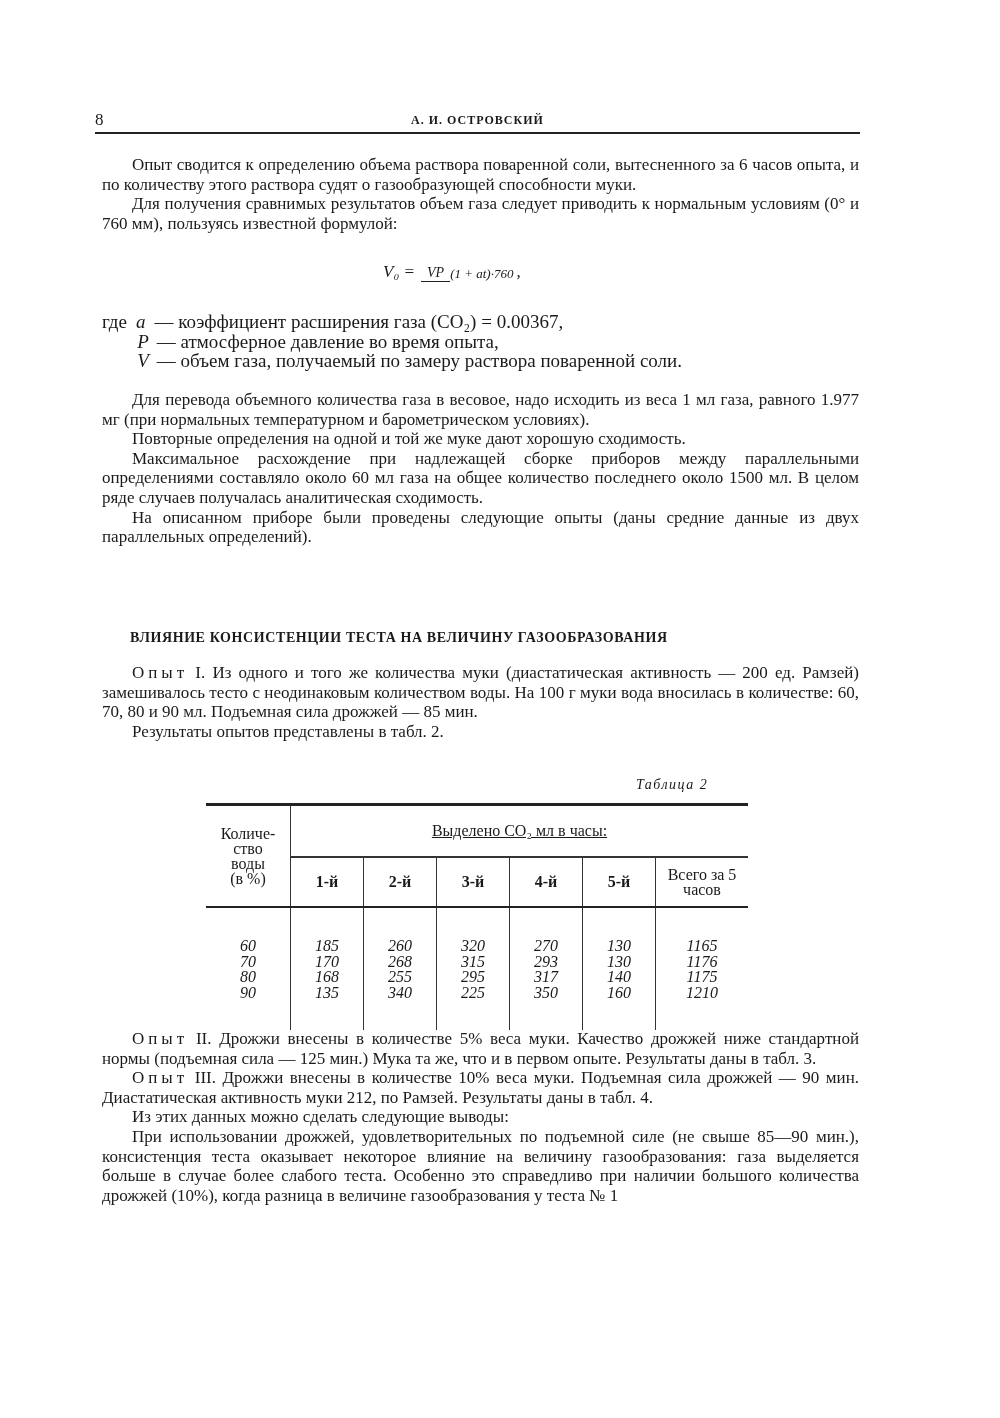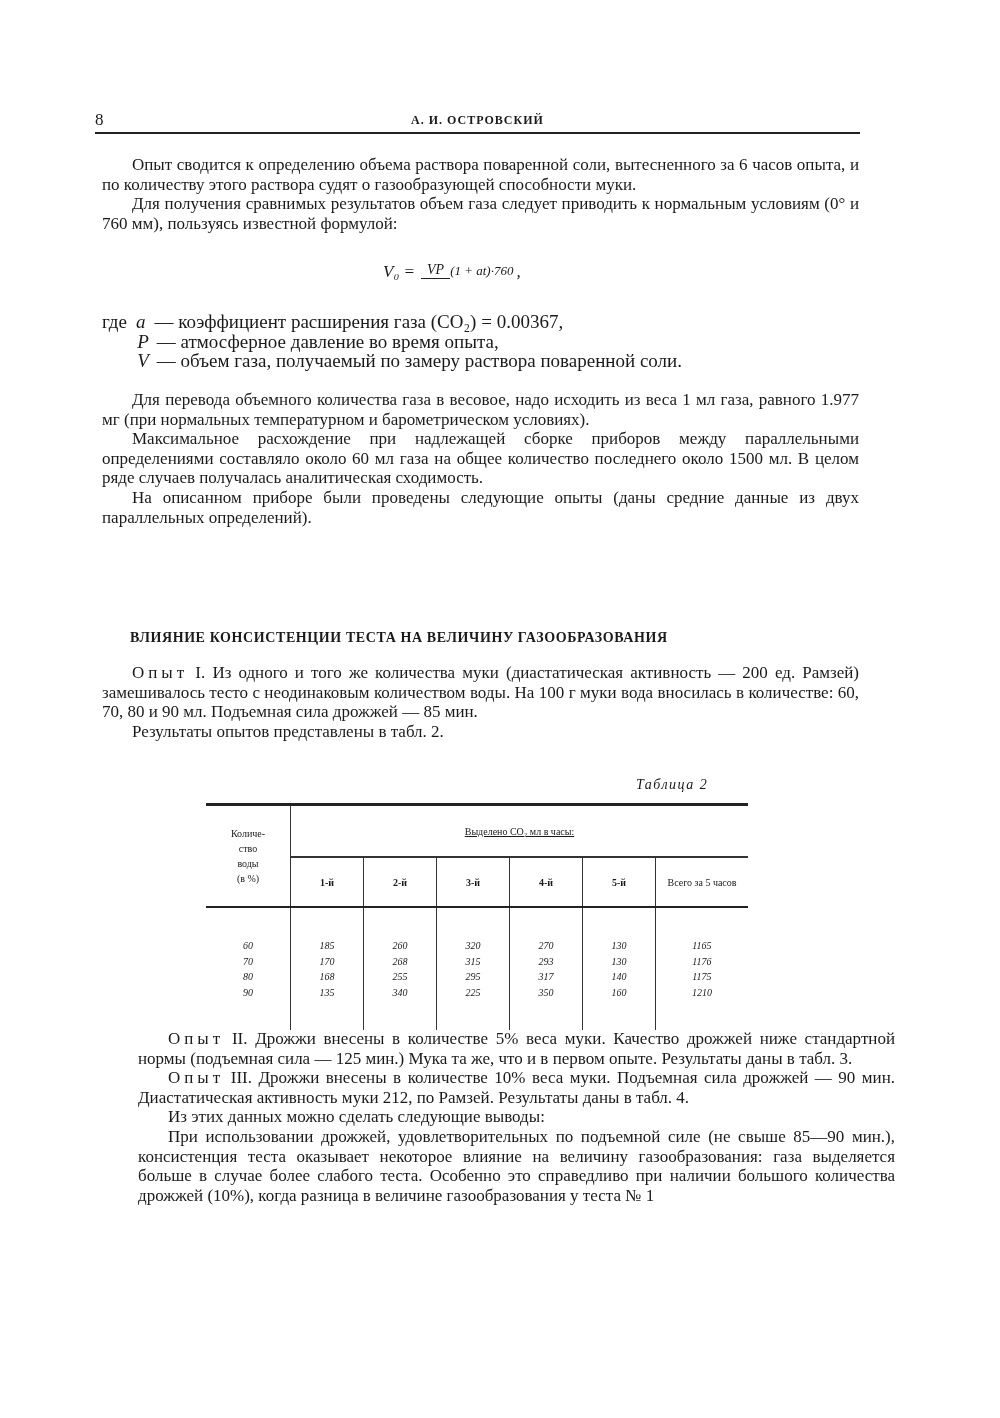--- a/index.html
+++ b/index.html
@@ -18,38 +18,38 @@
     position: absolute; left: 0; right: 0; top: 3px; text-align: center;
     font-size: 12px; font-weight: bold; letter-spacing: 1px;
   }
   .body-text {
     position: absolute; left: 102px; width: 757px;
     font-size: 17px; line-height: 19.6px; text-align: justify;
   }
   .body-text p { margin: 0; text-indent: 30px; }
   .formula {
     position: absolute; left: 383px; top: 262px; font-style: italic; font-size: 17px;
-    display: flex; align-items: flex-start;
+    display: flex; align-items: flex-end;
   }
   .formula .frac { display: inline-flex; align-items: center; margin-left: 6px; }
   .formula .num { font-size: 14px; border-bottom: 1px solid #222; padding: 0 6px; }
   .formula .den { font-size: 13px; }
   .defs { position: absolute; left: 102px; top: 312px; font-size: 19px; line-height: 19.6px; }
   .defs div { white-space: nowrap; }
   .defs .sym { font-style: italic; display: inline-block; width: 18px; text-align: center; }
   .section-title {
     position: absolute; left: 130px; top: 630px; font-size: 14px; font-weight: bold; letter-spacing: 0.6px; font-family: Liberation Serif, serif;
   }
   .spaced { letter-spacing: 4px; }
   .table-caption {
     position: absolute; left: 636px; top: 777px; font-style: italic; font-size: 14px; letter-spacing: 1.5px;
   }
   table.data {
     position: absolute; left: 206px; top: 803px; width: 542px;
-    border-collapse: collapse; font-size: 10px;
+    border-collapse: collapse; font-size: 16px;
   }
   table.data th, table.data td { padding: 0; text-align: center; vertical-align: middle; }
   table.data thead tr:first-child th { border-top: 3px solid #222; }
   table.data thead { border-bottom: 2px solid #222; }
   .col-qty { width: 84px; border-right: 1px solid #333; line-height: 15px; font-weight: normal; }
   .grp { height: 50px; font-weight: normal; border-bottom: 2px solid #333; text-decoration: underline; }
   .hr-h { height: 48px; font-weight: bold; border-right: 1px solid #333; }
   .hr-h:last-child { border-right: none; font-weight: normal; line-height: 15px; }
   table.data tbody td { border-right: 1px solid #333; height: 122px; line-height: 15.5px; vertical-align: middle; }
   table.data tbody td:last-child { border-right: none; }
@@ -90,20 +90,21 @@
       <span>— атмосферное давление во время опыта,</span>
     </div>
     <div style="padding-left:32px;">
       <span class="sym">V</span>
       <span>— объем газа, получаемый по замеру раствора поваренной соли.</span>
     </div>
   </div>
 
   <div class="body-text" style="top:390px;">
     <p>Для перевода объемного количества газа в весовое, надо исходить из веса 1 мл газа, равного 1.977 мг (при нормальных температурном и барометрическом условиях).</p>
+    <p>Повторные определения на одной и той же муке дают хорошую сходимость.</p>
     <p>Максимальное расхождение при надлежащей сборке приборов между параллельными определениями составляло около 60 мл газа на общее количество последнего около 1500 мл. В целом ряде случаев получалась аналитическая сходимость.</p>
     <p>На описанном приборе были проведены следующие опыты (даны средние данные из двух параллельных определений).</p>
   </div>
 
   <div class="section-title">ВЛИЯНИЕ КОНСИСТЕНЦИИ ТЕСТА НА ВЕЛИЧИНУ ГАЗООБРАЗОВАНИЯ</div>
 
   <div class="body-text" style="top:663px;">
     <p><span class="spaced">Опыт</span> <span>I.</span> <span>Из одного и того же количества муки (диастатическая активность — 200 ед. Рамзей) замешивалось тесто с неодинаковым количеством воды. На 100 г муки вода вносилась в количестве: 60, 70, 80 и 90 мл. Подъемная сила дрожжей — 85 мин.</span></p>
     <p>Результаты опытов представлены в табл. 2.</p>
   </div>
@@ -171,20 +172,20 @@
         <td>
           <span>1165</span>
           <span>1176</span>
           <span>1175</span>
           <span>1210</span>
         </td>
       </tr>
     </tbody>
   </table>
 
-  <div class="body-text" style="top:1029px;margin-left:36px;">
+  <div class="body-text" style="top:1029px;">
     <p><span class="spaced">Опыт</span> <span>II.</span> <span>Дрожжи внесены в количестве 5% веса муки. Качество дрожжей ниже стандартной нормы (подъемная сила — 125 мин.) Мука та же, что и в первом опыте. Результаты даны в табл. 3.</span></p>
     <p><span class="spaced">Опыт</span> <span>III.</span> <span>Дрожжи внесены в количестве 10% веса муки. Подъемная сила дрожжей — 90 мин. Диастатическая активность муки 212, по Рамзей. Результаты даны в табл. 4.</span></p>
     <p>Из этих данных можно сделать следующие выводы:</p>
     <p>При использовании дрожжей, удовлетворительных по подъемной силе (не свыше 85—90 мин.), консистенция теста оказывает некоторое влияние на величину газообразования: газа выделяется больше в случае более слабого теста. Особенно это справедливо при наличии большого количества дрожжей (10%), когда разница в величине газообразования у теста № 1</p>
   </div>
 
 </div>
 
 </body></html>

